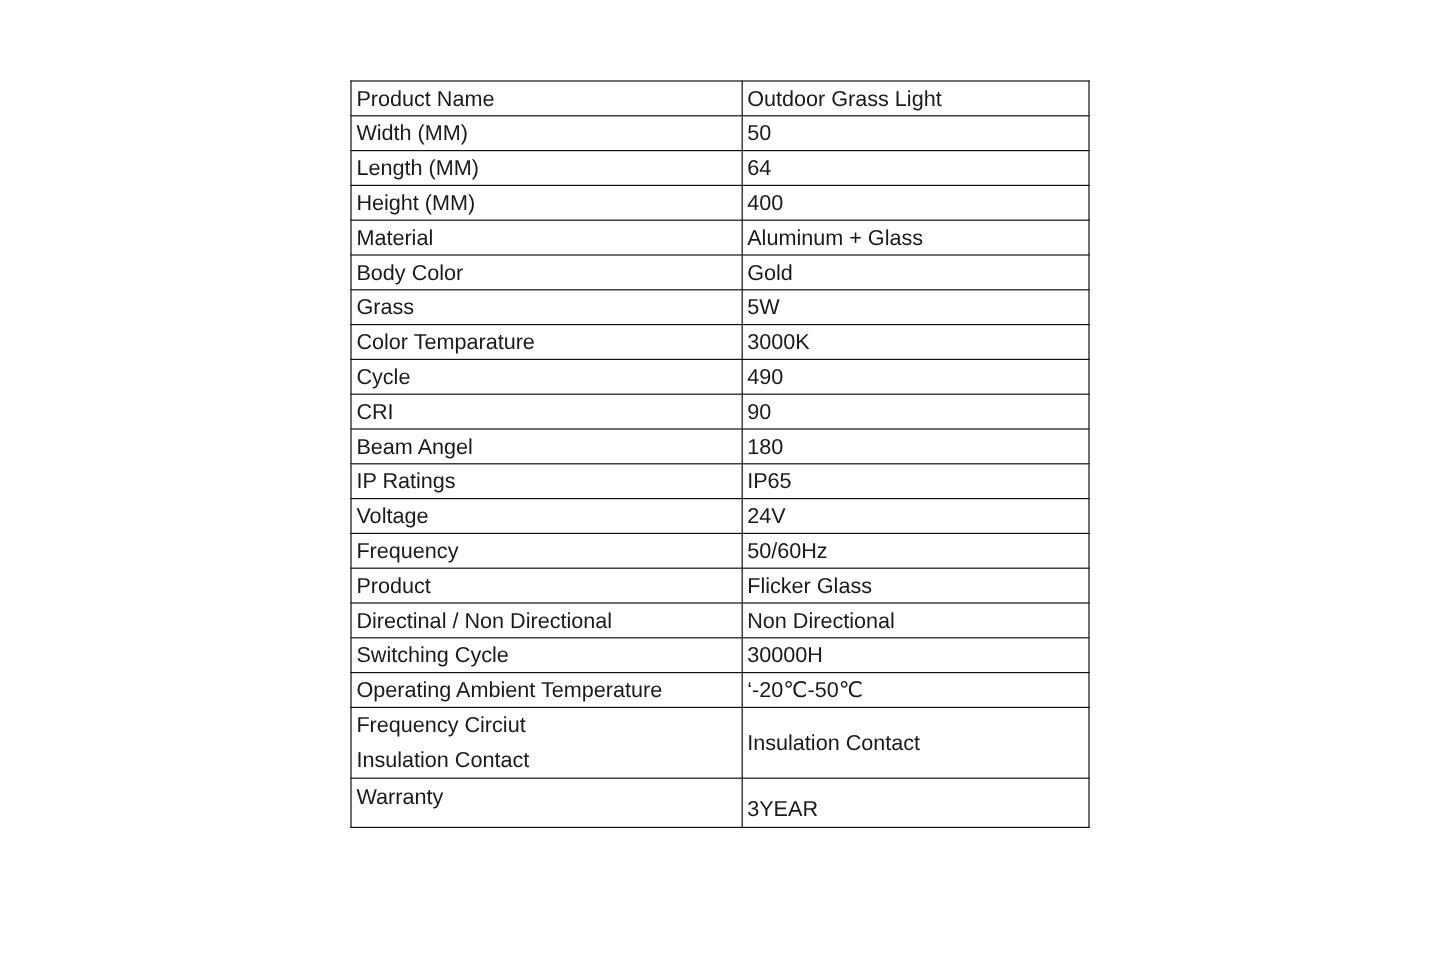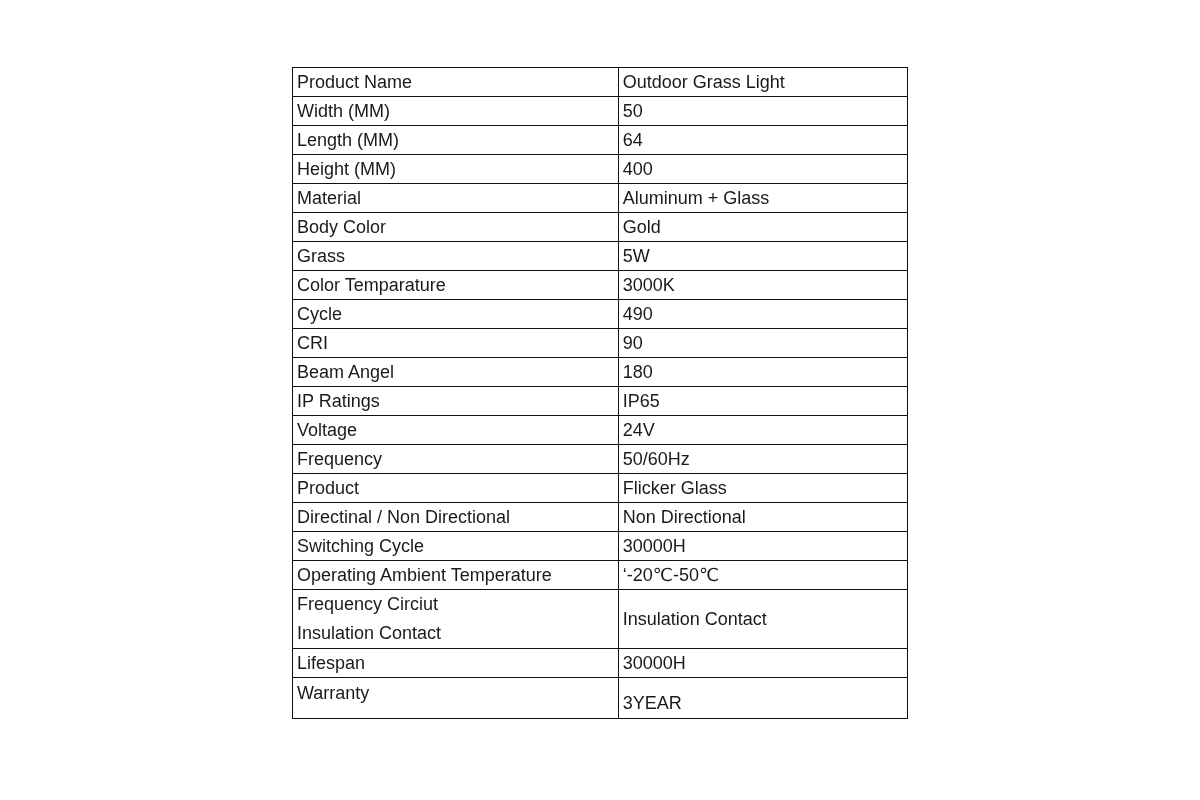--- a/index.html
+++ b/index.html
@@ -94,22 +94,18 @@
         <td class="k">Operating Ambient Temperature</td>
         <td class="v">‘-20℃-50℃</td>
       </tr>
     <tr class="tall">
       <td class="k">
         <div>Frequency Circiut</div>
         <div>Insulation Contact</div>
       </td>
       <td class="v">Insulation Contact</td>
     </tr>
-    <tr>
-        <td class="k">Lifespan</td>
-        <td class="v">30000H</td>
-      </tr>
     <tr class="warranty">
         <td class="k">Warranty</td>
         <td class="v">3YEAR</td>
       </tr>
   </tbody>
 </table>
 
 </body></html>

